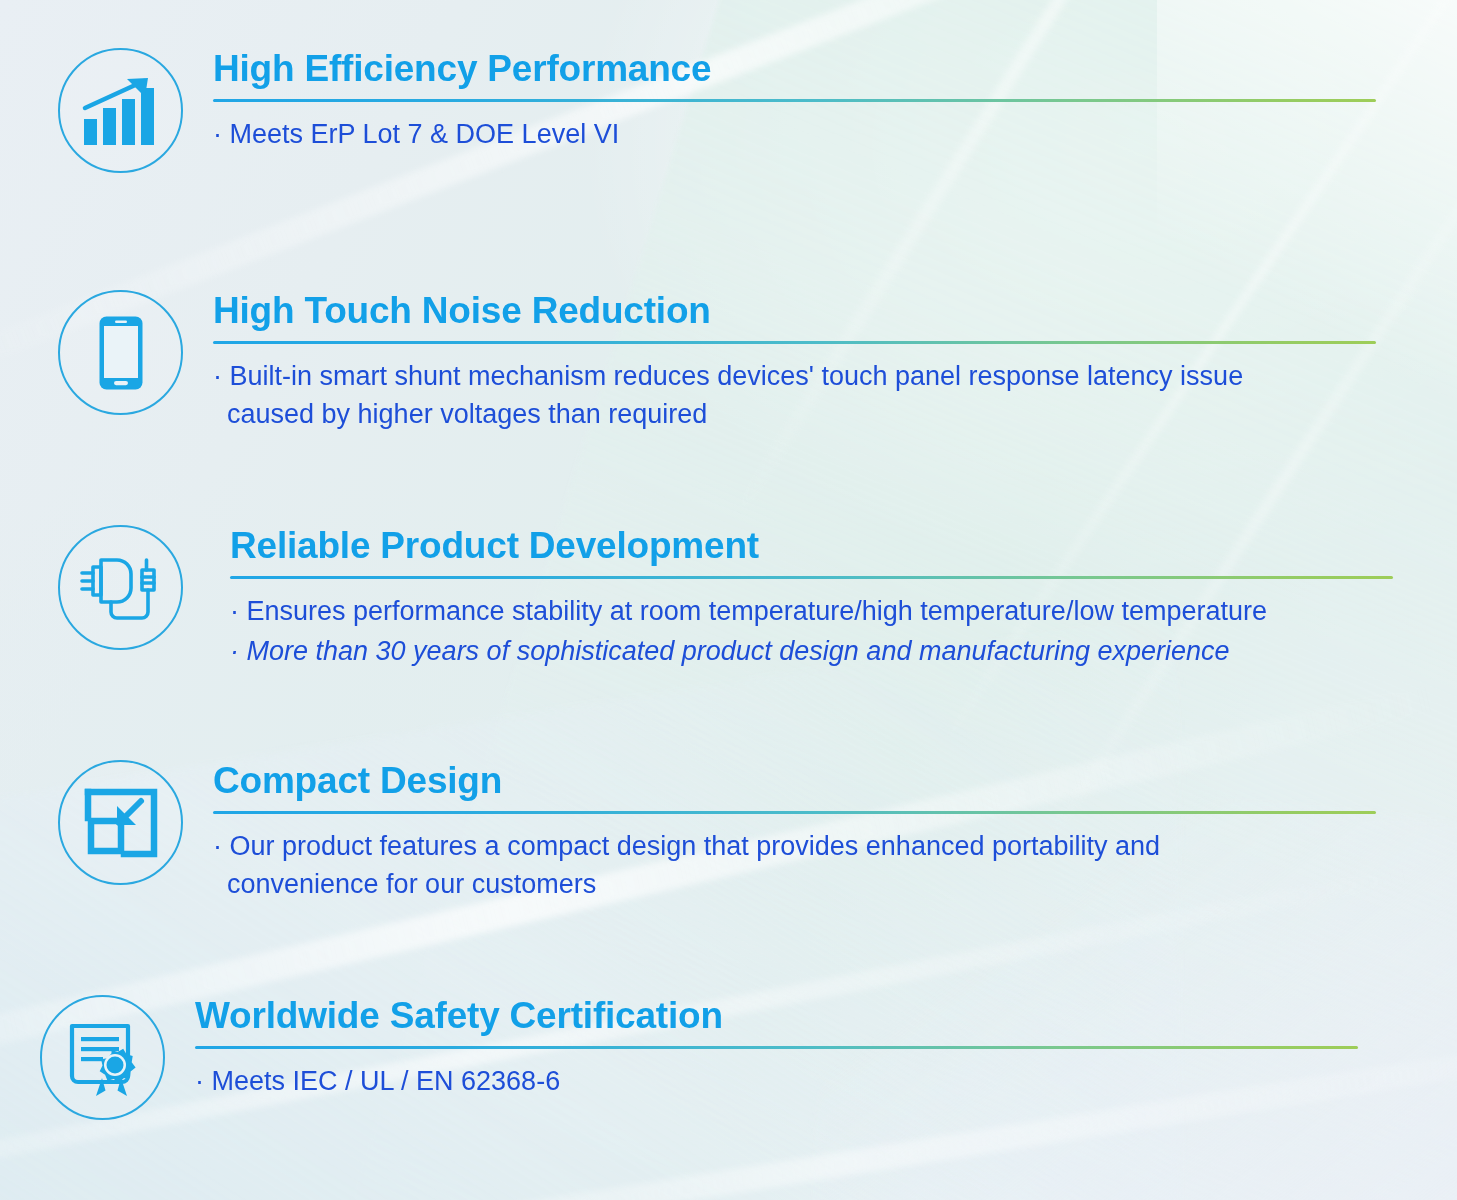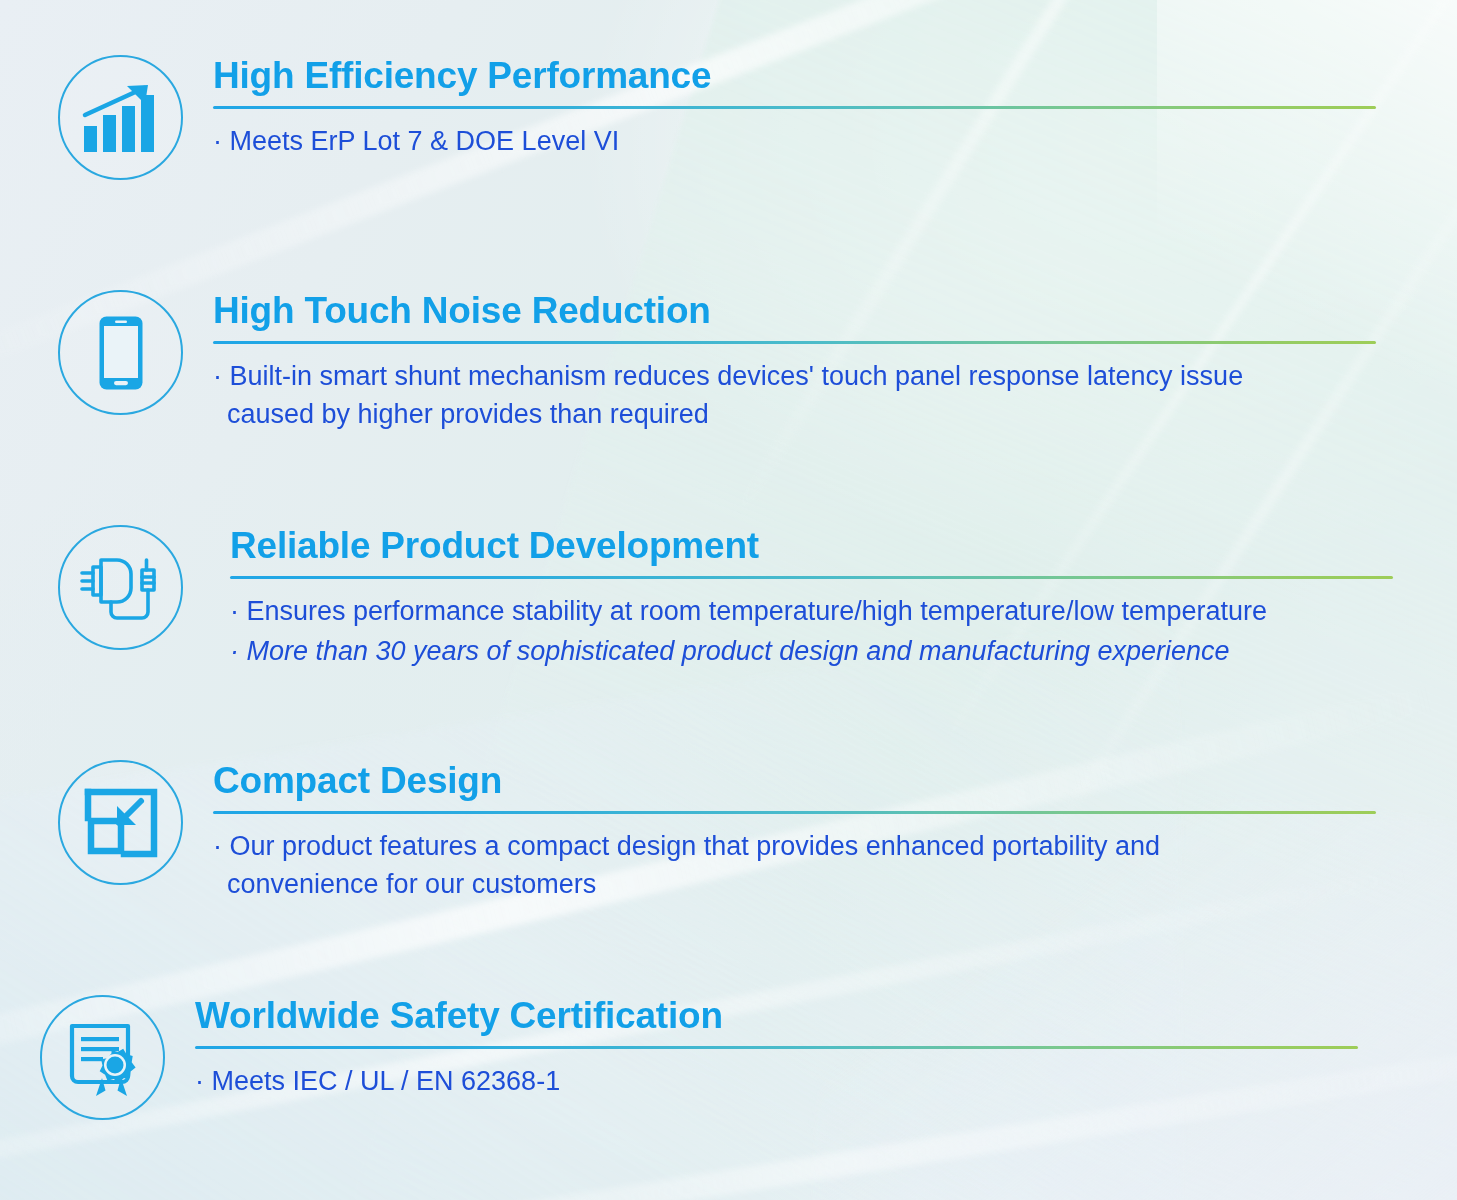--- a/index.html
+++ b/index.html
@@ -143,21 +143,21 @@
   <div class="bg-topright"></div>
   <div class="bg-botright"></div>
   <div class="streak s1"></div>
   <div class="streak s2"></div>
   <div class="streak s3"></div>
   <div class="streak s7"></div>
   <div class="streak s4"></div>
   <div class="streak s5"></div>
   <div class="streak s6"></div>
 
-  <div class="feature" style="left:58px; top:55px;justify-content:center;">
+  <div class="feature" style="left:58px; top:48px;justify-content:center;">
     <div class="icon-wrap">
       <svg width="78" height="72" viewBox="0 0 78 72" fill="none">
         <rect x="2" y="44" width="13" height="26" fill="#1aa6e5"></rect>
         <rect x="21" y="33" width="13" height="37" fill="#1aa6e5"></rect>
         <rect x="40" y="24" width="13" height="46" fill="#1aa6e5"></rect>
         <rect x="59" y="13" width="13" height="57" fill="#1aa6e5"></rect>
         <path d="M3 33 L62 6" stroke="#1aa6e5" stroke-width="4.5" stroke-linecap="round"></path>
         <path d="M45 4 L66 3 L63 22 Z" fill="#1aa6e5"></path>
       </svg>
     </div>
@@ -177,21 +177,21 @@
         <rect x="6" y="11" width="34" height="52" fill="#eaf3f8"></rect>
         <rect x="17" y="5.5" width="12" height="2.6" rx="1.3" fill="#eaf3f8"></rect>
         <rect x="16" y="66" width="14" height="4.2" rx="2.1" fill="#eaf3f8"></rect>
       </svg>
     </div>
     <div class="feature-body">
       <div class="feature-title">High Touch Noise Reduction</div>
       <div class="rule" style="width:1163px;"></div>
       <div class="bullets">
         <div class="bullet">· Built-in smart shunt mechanism reduces devices' touch panel response latency issue
-  caused by higher provides than required</div>
+  caused by higher voltages than required</div>
       </div>
     </div>
   </div>
 
   <div class="feature" style="left:58px; top:525px;gap:17px;">
     <div class="icon-wrap">
       <svg width="84" height="76" viewBox="0 0 84 76" fill="none" stroke="#1aa6e5" stroke-width="3.6" stroke-linecap="round" stroke-linejoin="round">
 
         <path d="M22 10 H38 a14 14 0 0 1 14 14 V38 a14 14 0 0 1 -14 14 H22 Z"></path>
 
@@ -258,18 +258,18 @@
         <path d="M45.5 30
                  l6.1 2.0 5.6 -3.2 3.3 5.5 6.2 1.6 -1.0 6.4 3.9 5.1 -5.0 4.0 -0.6 6.4 -6.4 0.4 -4.6 4.5 -5.3 -3.6 -6.2 1.6 -2.4 -6.0 -5.4 -3.4 2.8 -5.8 -1.4 -6.3 6.3 -1.0 4.1 -4.9 Z" fill="#1aa6e5"></path>
         <circle cx="49" cy="45" r="11" fill="#e9f3f8"></circle>
         <circle cx="49" cy="45" r="8.5" fill="#1aa6e5"></circle>
       </svg>
     </div>
     <div class="feature-body">
       <div class="feature-title">Worldwide Safety Certification</div>
       <div class="rule" style="width:1163px;"></div>
       <div class="bullets">
-        <div class="bullet">· Meets IEC / UL / EN 62368-1</div>
+        <div class="bullet">· Meets IEC / UL / EN 62368-6</div>
       </div>
     </div>
   </div>
 
 </div>
 
 </body></html>

